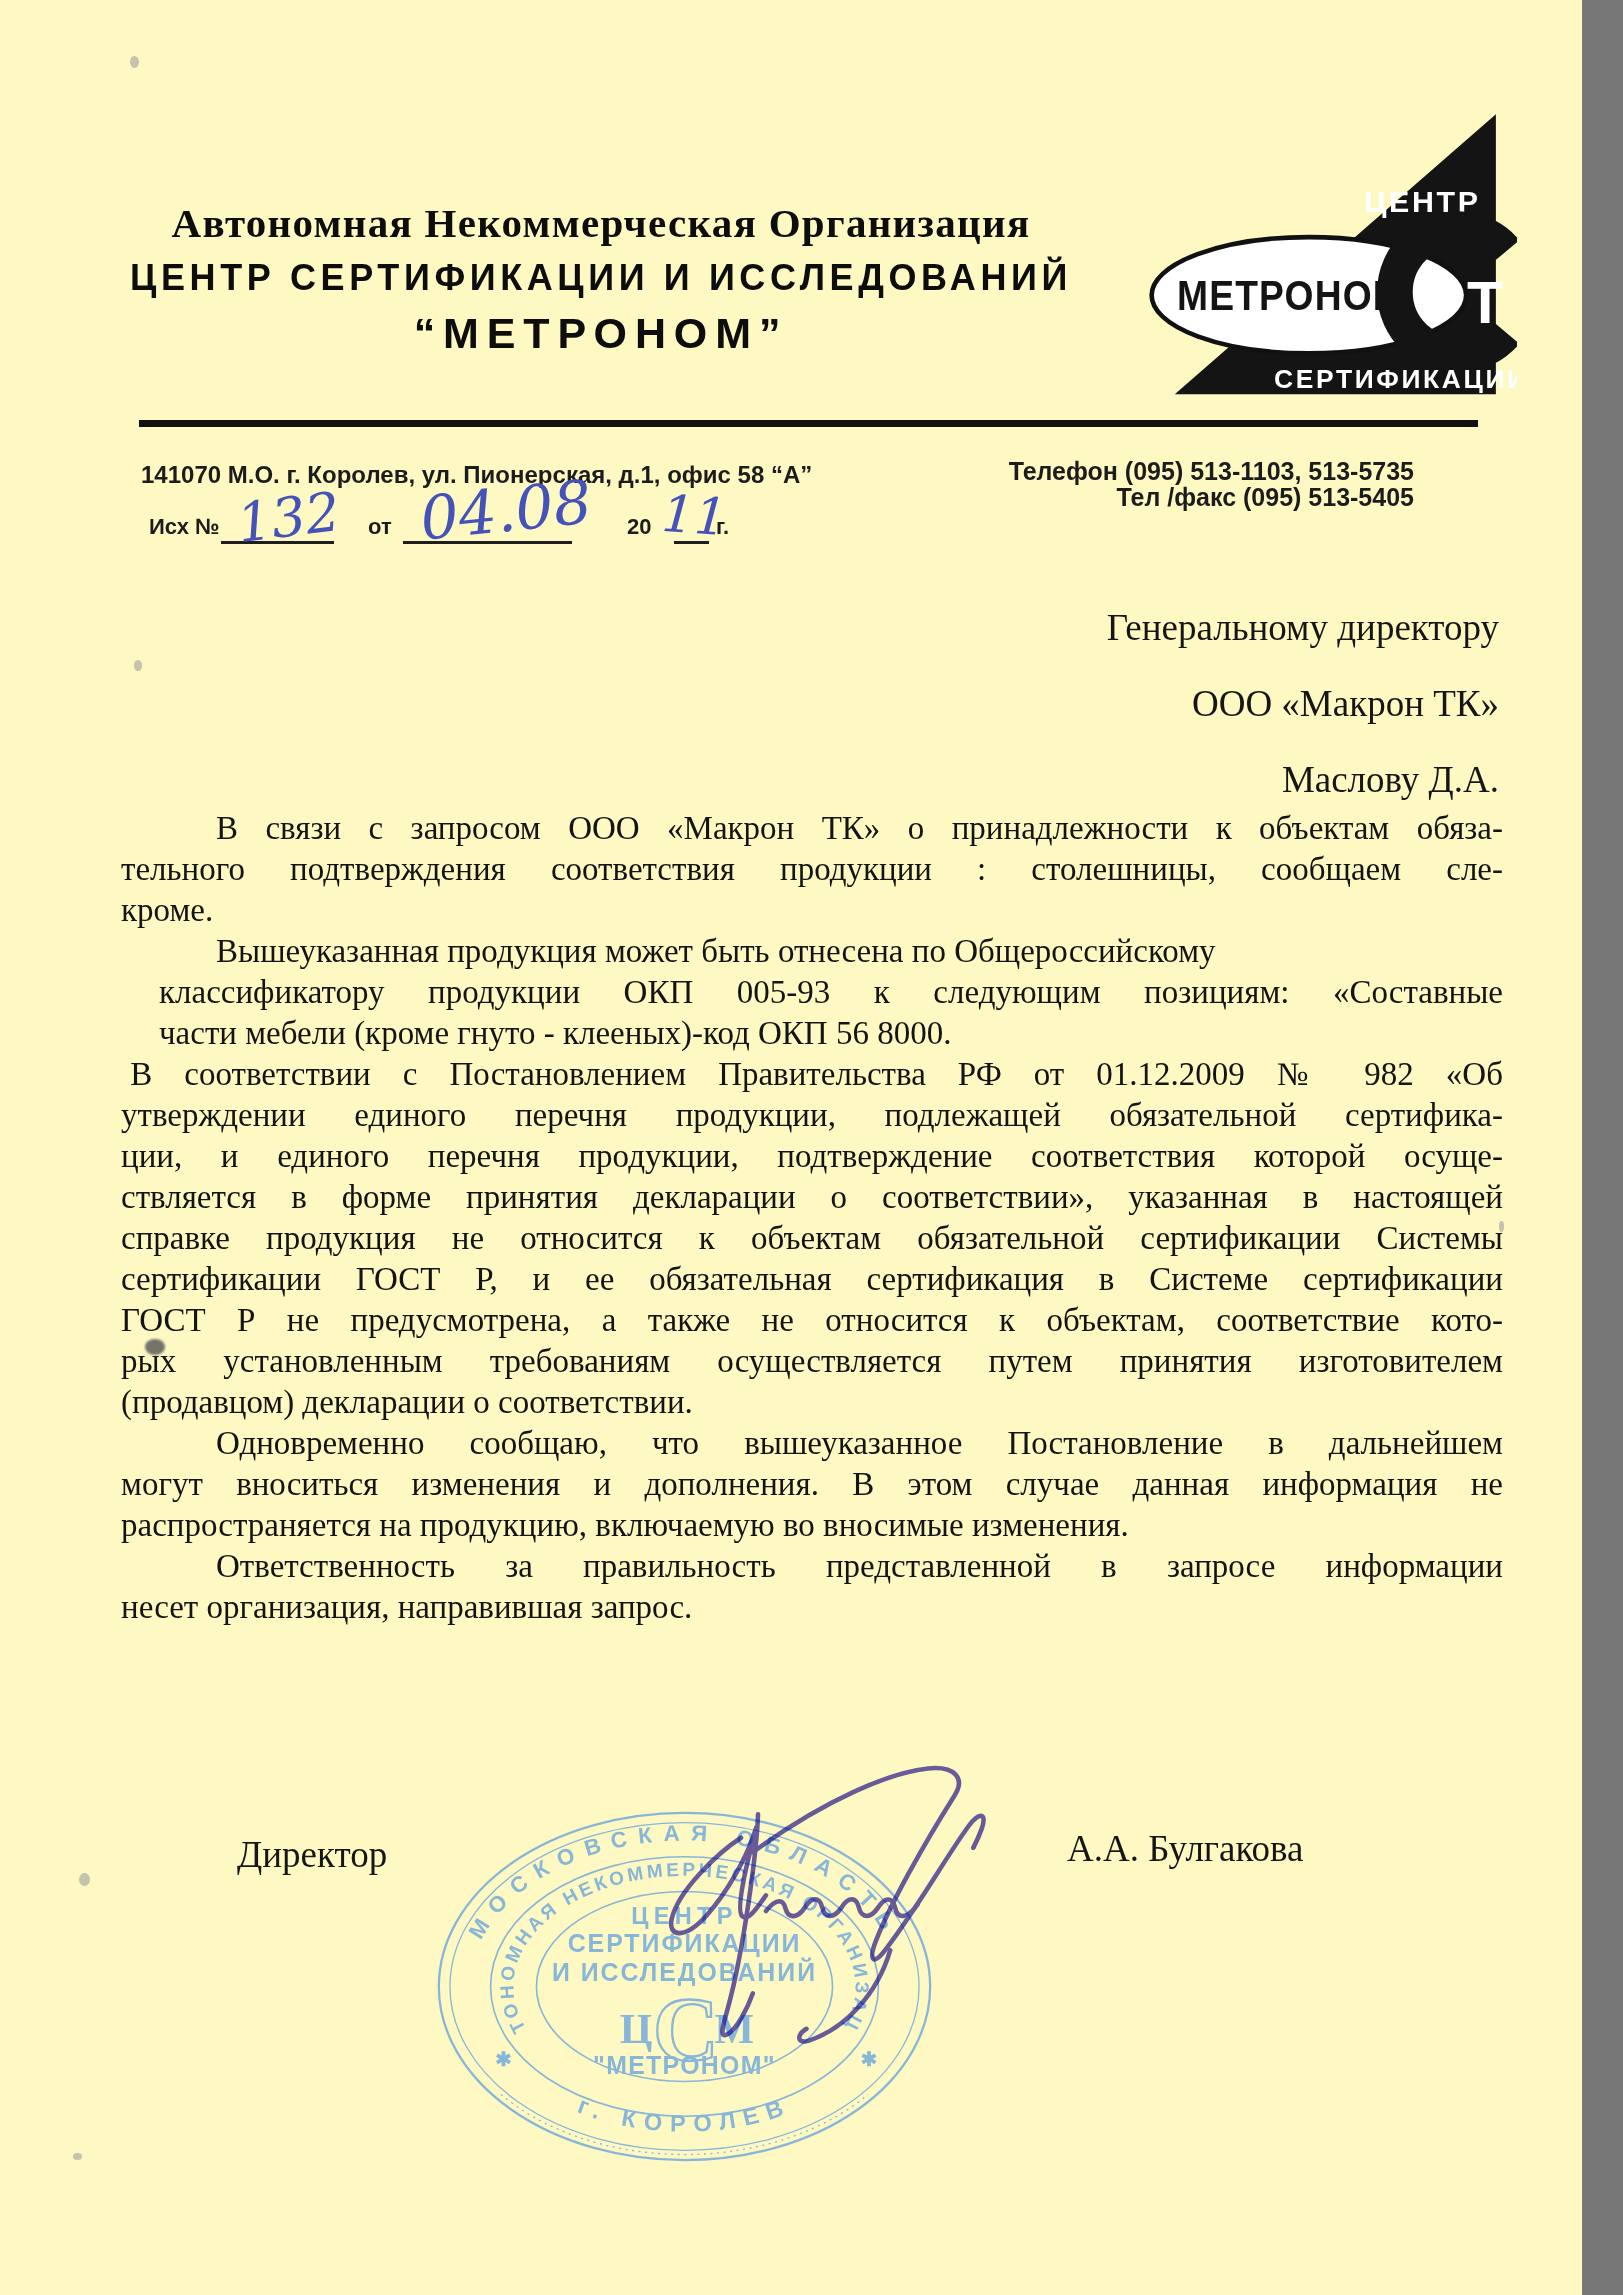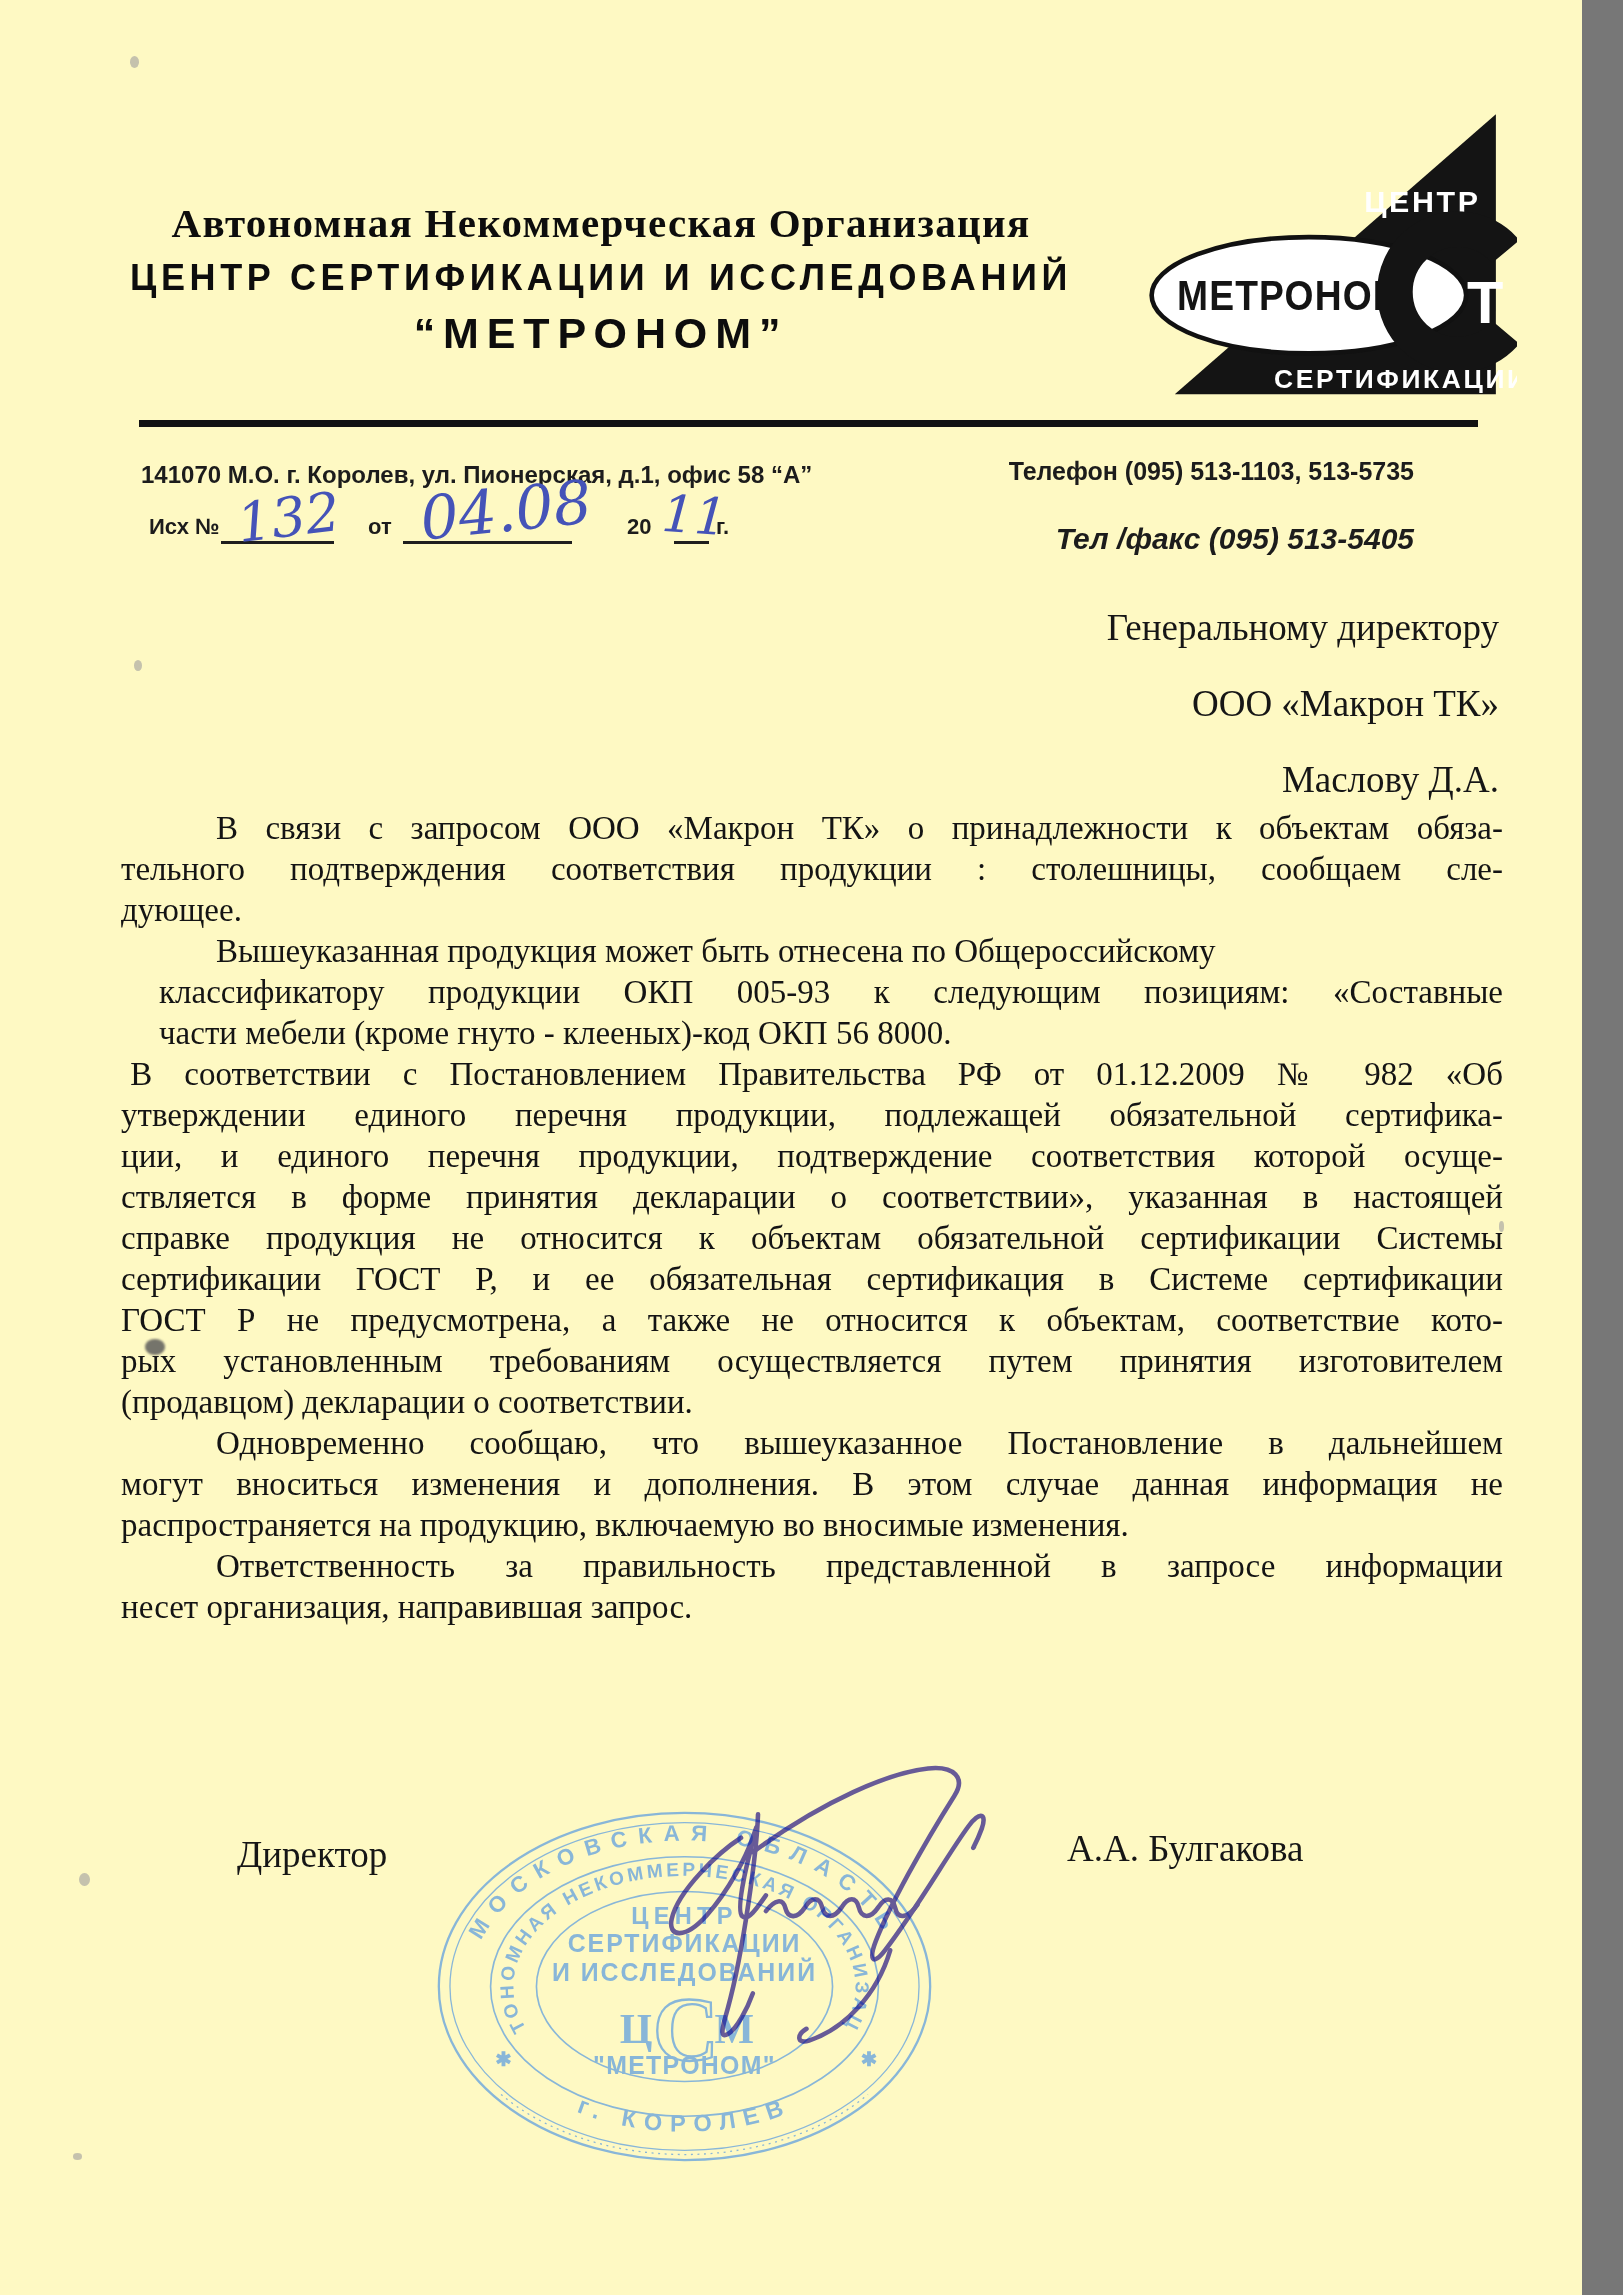--- a/index.html
+++ b/index.html
@@ -10,21 +10,21 @@
   .hdr-l1{font-family:"Liberation Serif",serif;font-weight:bold;font-size:41px;line-height:55px;letter-spacing:1.3px;}
   .hdr-l2{font-family:"Liberation Sans",sans-serif;font-weight:bold;font-size:36px;line-height:54px;letter-spacing:4.6px;}
   .hdr-l3{font-family:"Liberation Sans",sans-serif;font-weight:bold;font-size:43px;line-height:56px;letter-spacing:7.9px;}
   .logo{position:absolute;left:1147px;top:97px;width:370px;height:304px;}
   .rule{position:absolute;left:139px;top:420px;width:1339px;height:7.2px;background:#121212;}
   
   .sans-b{font-family:"Liberation Sans",sans-serif;font-weight:bold;color:#1c1c1c;}
   .address{position:absolute;left:141px;top:461px;font-size:24px;}
   .phones{position:absolute;left:890px;top:458px;width:524px;text-align:right;}
   .phone-line{font-size:25px;line-height:26px;}
-  .fax-line{font-size:30px;line-height:26px;margin-top:42px;font-style:italic;}
+  .fax-line{font-size:25px;line-height:26px;}
   .ref-label{position:absolute;font-size:22px;}
   .uline{position:absolute;height:3.3px;background:#1e1e1e;}
   .hand{position:absolute;font-family:"DejaVu Serif",serif;font-style:italic;color:#4553b8;}
   
   .recipient{position:absolute;left:975px;top:590px;width:524px;text-align:right;
              font-size:37px;line-height:76px;color:#161616;}
   
   .body-text{position:absolute;left:121px;top:808px;width:1382px;font-size:33px;color:#141414;}
   .bl{height:41px;line-height:41px;text-align:justify;text-align-last:justify;}
   .bl.rag{text-align:left;text-align-last:left;}
@@ -84,21 +84,21 @@
 
   <div class="recipient">
     <div>Генеральному директору</div>
     <div>ООО «Макрон ТК»</div>
     <div>Маслову Д.А.</div>
   </div>
 
   <div class="body-text">
     <div class="bl" style="padding-left:95px;">В связи с запросом ООО «Макрон ТК» о принадлежности к объектам обяза-</div>
     <div class="bl">тельного подтверждения соответствия продукции : столешницы,  сообщаем сле-</div>
-    <div class="bl rag">дующее.</div>
+    <div class="bl rag">кроме.</div>
     <div class="p2shift">
       <div class="bl rag" style="padding-left:57px;">Вышеуказанная  продукция может быть отнесена по Общероссийскому</div>
       <div class="bl">классификатору продукции ОКП 005-93 к следующим позициям: «Составные</div>
       <div class="bl rag">части мебели (кроме гнуто - клееных)-код ОКП 56 8000.</div>
     </div>
     <div class="bl" style="padding-left:9.2px;font-family:Liberation Serif, serif;">В соответствии с Постановлением Правительства РФ от 01.12.2009 № 982 «Об</div>
     <div class="bl">утверждении единого перечня продукции, подлежащей обязательной сертифика-</div>
     <div class="bl">ции, и единого перечня продукции, подтверждение соответствия которой осуще-</div>
     <div class="bl">ствляется в форме принятия декларации о соответствии», указанная в настоящей</div>
     <div class="bl">справке продукция не относится к объектам обязательной сертификации Системы</div>

